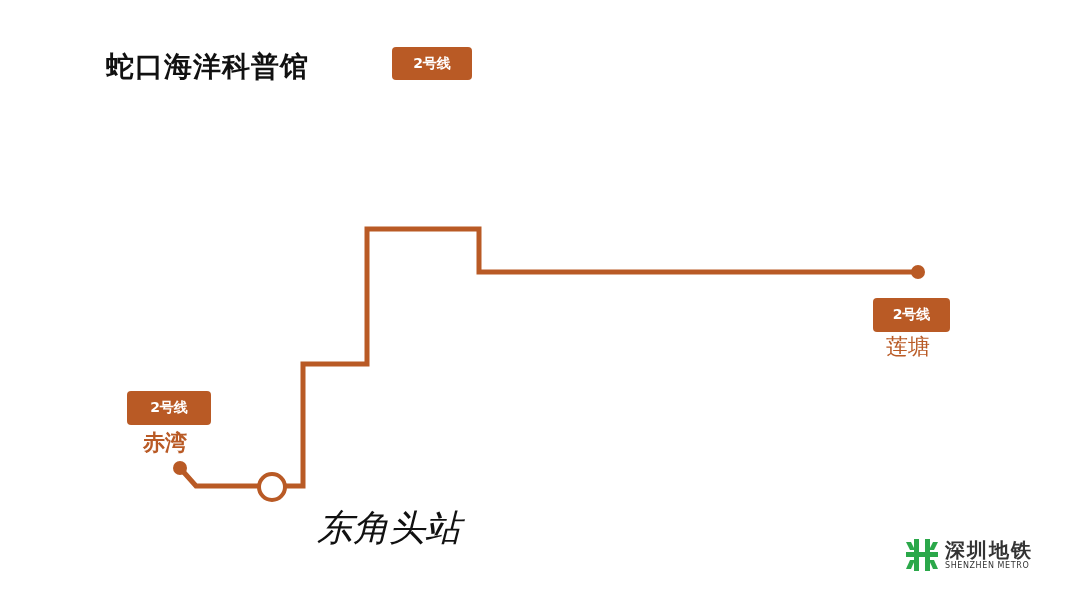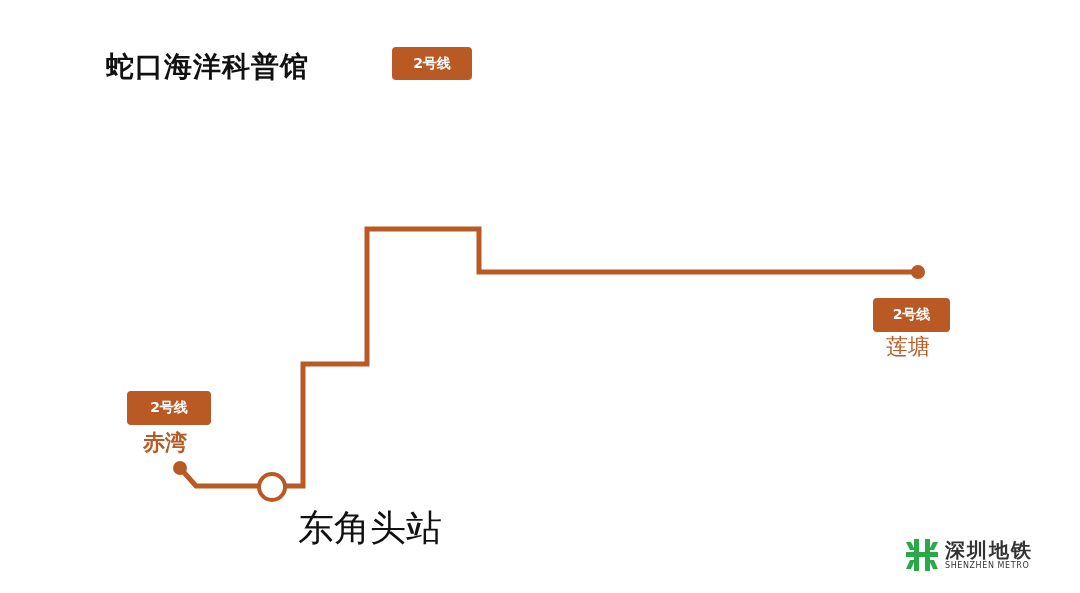--- a/index.html
+++ b/index.html
@@ -5,21 +5,21 @@
   html,body{margin:0;padding:0;}
   body{width:1080px;height:593px;background:#ffffff;position:relative;overflow:hidden;font-family:"DejaVu Sans",sans-serif;}
   .title{position:absolute;left:106px;top:44px;font-size:28px;font-weight:bold;color:#111;letter-spacing:1px;line-height:46px;}
   .badge{position:absolute;background:#B95A25;color:#fff;font-weight:bold;font-size:14px;border-radius:4px;display:flex;align-items:center;justify-content:center;}
   .badge-title{left:392px;top:47px;width:80px;height:33px;}
   .badge-chiwan{left:127px;top:391px;width:84px;height:34px;}
   .badge-liantang{left:873px;top:298px;width:77px;height:34px;}
   .stn{position:absolute;color:#B95A25;font-size:22px;line-height:28px;}
   .stn-chiwan{left:143px;top:429px;font-weight:bold;}
   .stn-liantang{left:886px;top:324px;margin-top:9px;}
-  .current{position:absolute;left:298px;top:505px;font-size:36px;color:#111;line-height:46px;}
+  .current{position:absolute;left:317px;top:505px;font-size:36px;color:#111;line-height:46px;font-style:italic;}
   svg.map{position:absolute;left:0;top:0;}
   .logo{position:absolute;left:905px;top:538px;display:flex;align-items:center;}
   .logo-text{margin-left:6px;display:flex;flex-direction:column;}
   .logo-cn{font-size:20px;font-weight:bold;color:#333;line-height:22px;letter-spacing:2px;}
   .logo-en{font-size:8px;font-weight:normal;color:#333;line-height:10px;letter-spacing:0.6px;}
 </style>
 </head>
 <body>
 
 <div class="title">蛇口海洋科普馆</div>

